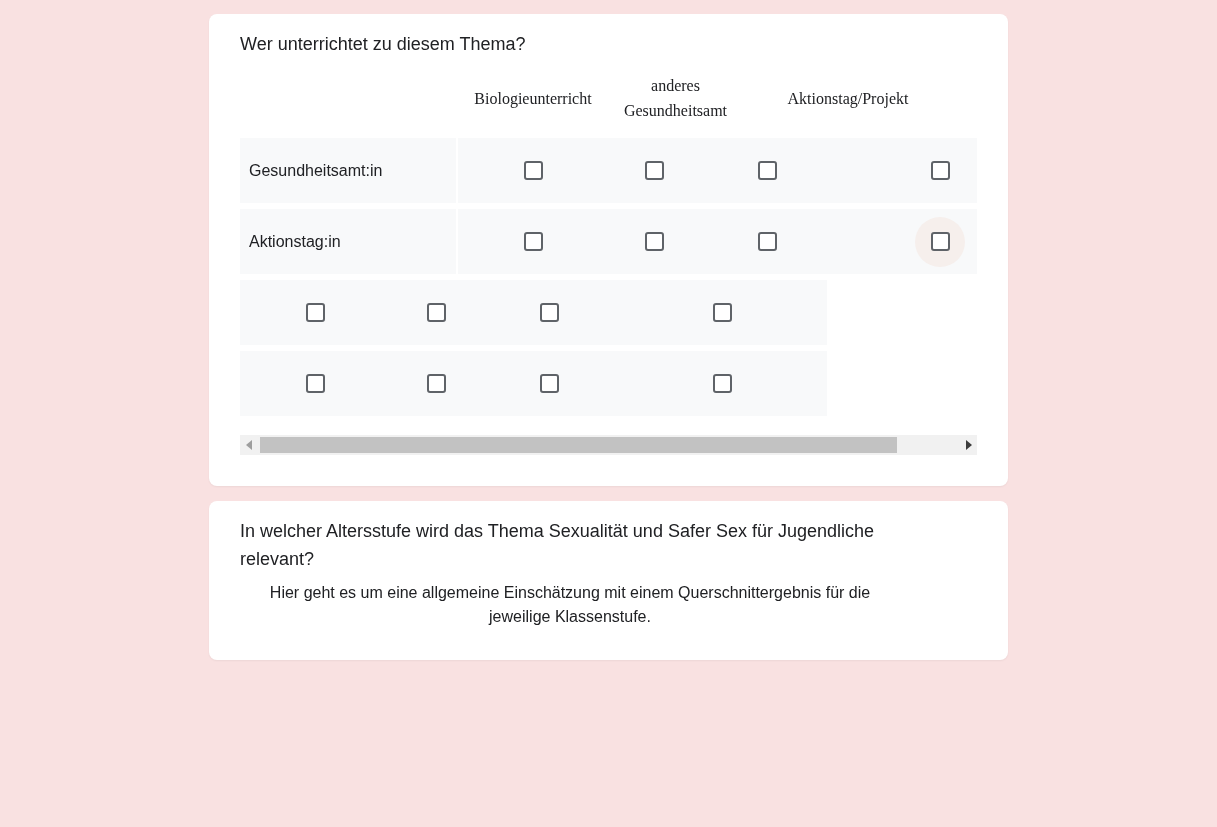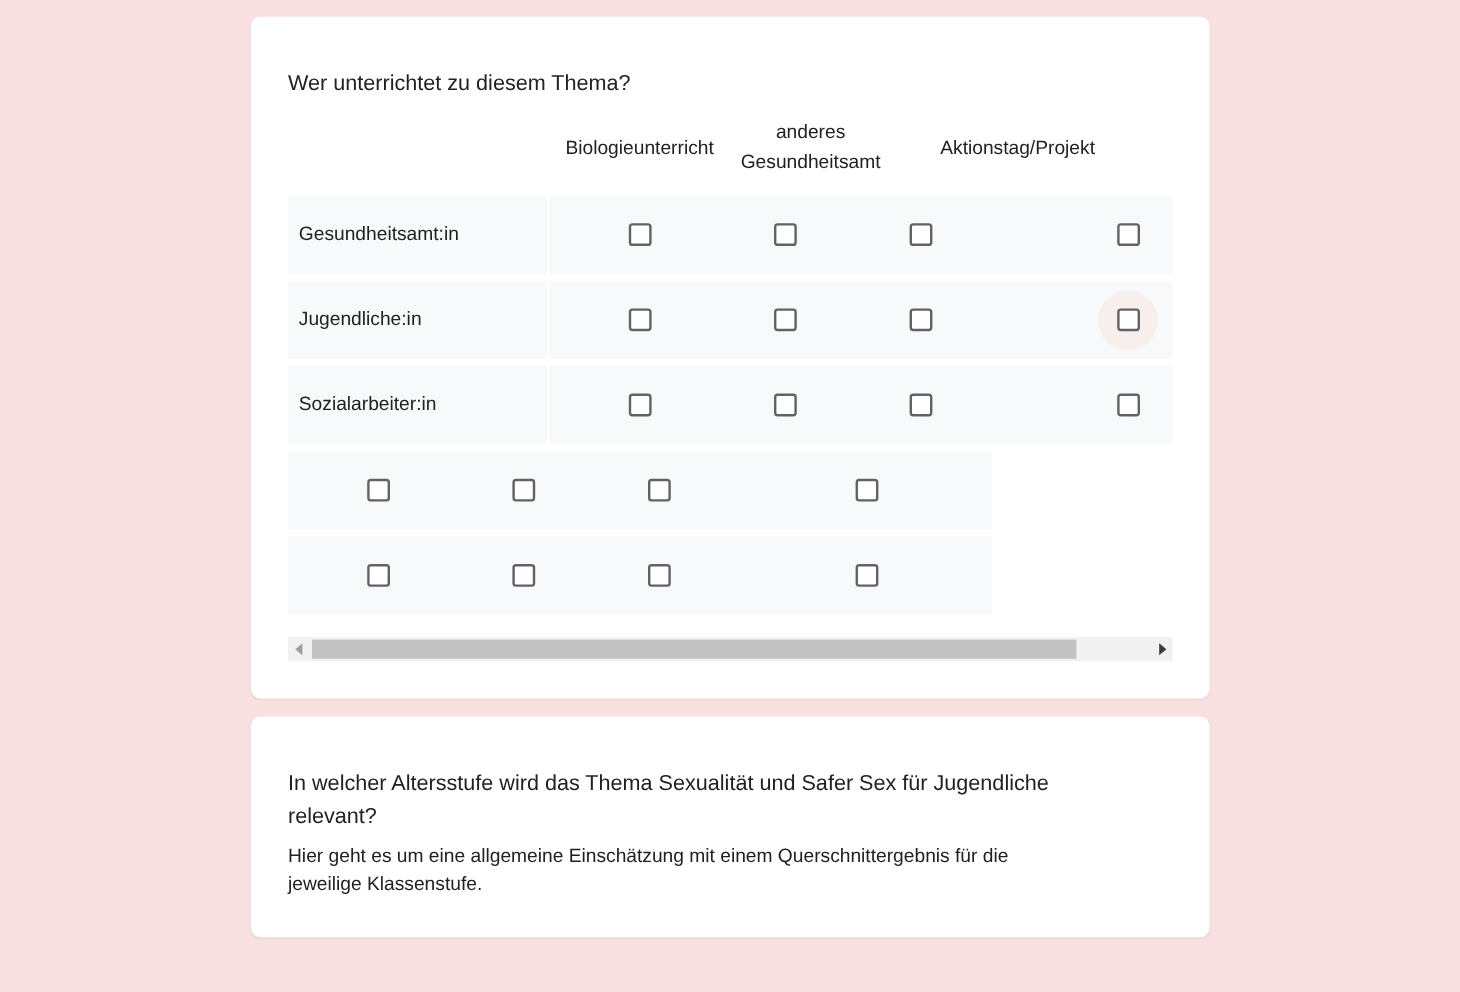--- a/index.html
+++ b/index.html
@@ -7,40 +7,40 @@
   body {
     background: var(--page-bg, #f9e1e1);
     font-family: "Liberation Sans", sans-serif;
     color: var(--text-primary, #202124);
   }
   .page { width: 799px; margin: 14px auto 0; }
 
   .card {
     background: var(--card-bg, #fff);
     border-radius: 8px;
-    padding: 41px 31px 31px;
+    padding: 16px 31px 31px;
     box-shadow: 0 1px 2px rgba(0,0,0,0.05);
   }
   .card-grid { margin-bottom: 15px; }
 
   .q-title {
     font-size: 18px;
     font-weight: 400;
     line-height: 28px;
     color: var(--text-primary, #202124);
   }
 
   
   .grid-viewport { width: 737px; overflow: hidden; }
   .grid-inner { width: 805px; }
 
   .grid-header-row { display: flex; height: 80px; align-items: center; }
   .label-spacer { width: 216px; margin-right: 2px; flex: none; }
 
-  .cells { display: flex; flex: none; }
+  .cells { display: flex; flex: none; font-family: Liberation Serif, serif; }
   .col-0 { width: 150px; } .col-1 { width: 92px; }
   .col-2 { width: 135px; } .col-3 { width: 210px; }
 
   .col-header {
     font-size: 16px;
     line-height: 25px;
     text-align: center;
     display: flex;
     align-items: center;
     justify-content: center;
@@ -108,20 +108,21 @@
   }
 
   
   .card-age .q-title { max-width: 700px; }
   .q-desc {
     margin-top: 8px;
     font-size: 16px;
     line-height: 24px;
     max-width: 660px;
     color: var(--text-primary, #202124);
+    text-align: center;
   }
 </style>
 </head>
 <body>
 
 <div class="page">
 
   <section class="card card-grid">
     <h2 class="q-title">Wer unterrichtet zu diesem Thema?</h2>
 
@@ -154,64 +155,39 @@
                 </span>
               </div>
               <div class="cell col-3">
                 <span class="halo">
                   <span class="checkbox"></span>
                 </span>
               </div>
             </div>
           </div>
           <div class="grid-row">
-            <div class="row-label">Jugendliche:in</div>
+            <div class="row-label">Aktionstag:in</div>
             <div class="cells row-cells">
               <div class="cell col-0">
                 <span class="halo">
                   <span class="checkbox"></span>
                 </span>
               </div>
               <div class="cell col-1">
                 <span class="halo">
                   <span class="checkbox"></span>
                 </span>
               </div>
               <div class="cell col-2">
                 <span class="halo">
                   <span class="checkbox"></span>
                 </span>
               </div>
               <div class="cell col-3">
                 <span class="halo hovered">
-                  <span class="checkbox"></span>
-                </span>
-              </div>
-            </div>
-          </div>
-          <div class="grid-row">
-            <div class="row-label">Sozialarbeiter:in</div>
-            <div class="cells row-cells">
-              <div class="cell col-0">
-                <span class="halo">
-                  <span class="checkbox"></span>
-                </span>
-              </div>
-              <div class="cell col-1">
-                <span class="halo">
-                  <span class="checkbox"></span>
-                </span>
-              </div>
-              <div class="cell col-2">
-                <span class="halo">
-                  <span class="checkbox"></span>
-                </span>
-              </div>
-              <div class="cell col-3">
-                <span class="halo">
                   <span class="checkbox"></span>
                 </span>
               </div>
             </div>
           </div>
           <div class="grid-row">
             <div class="cells row-cells">
               <div class="cell col-0">
                 <span class="halo">
                   <span class="checkbox"></span>

